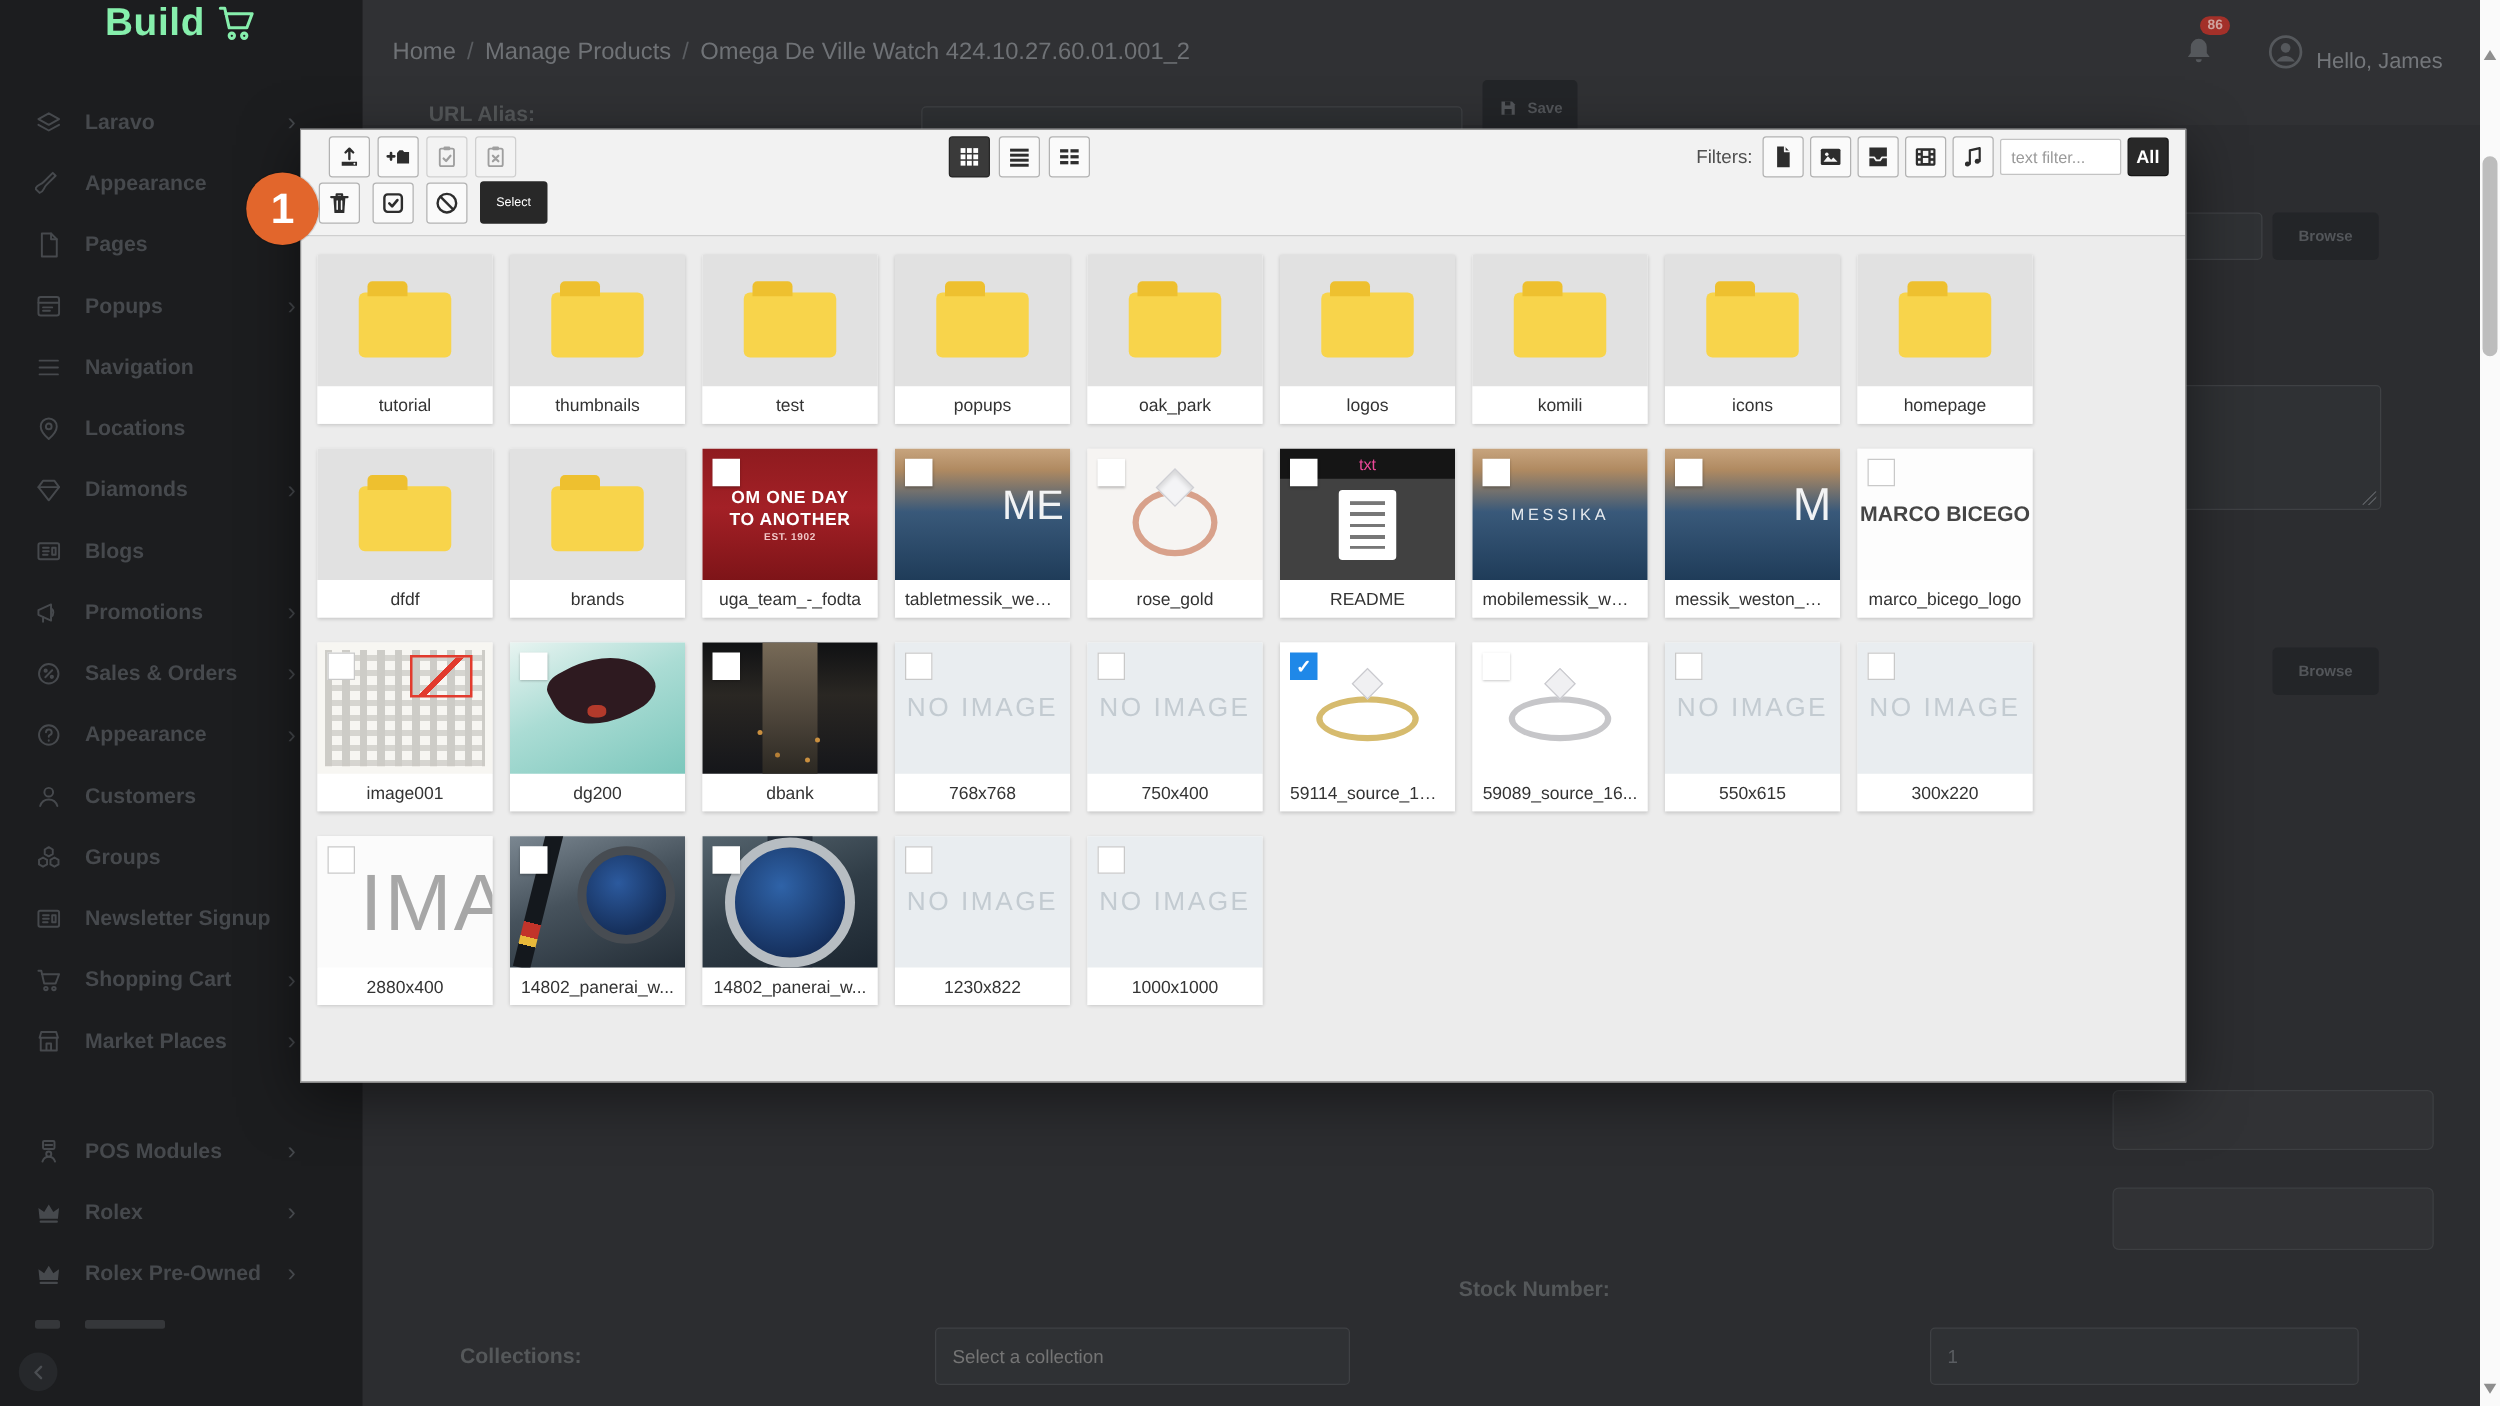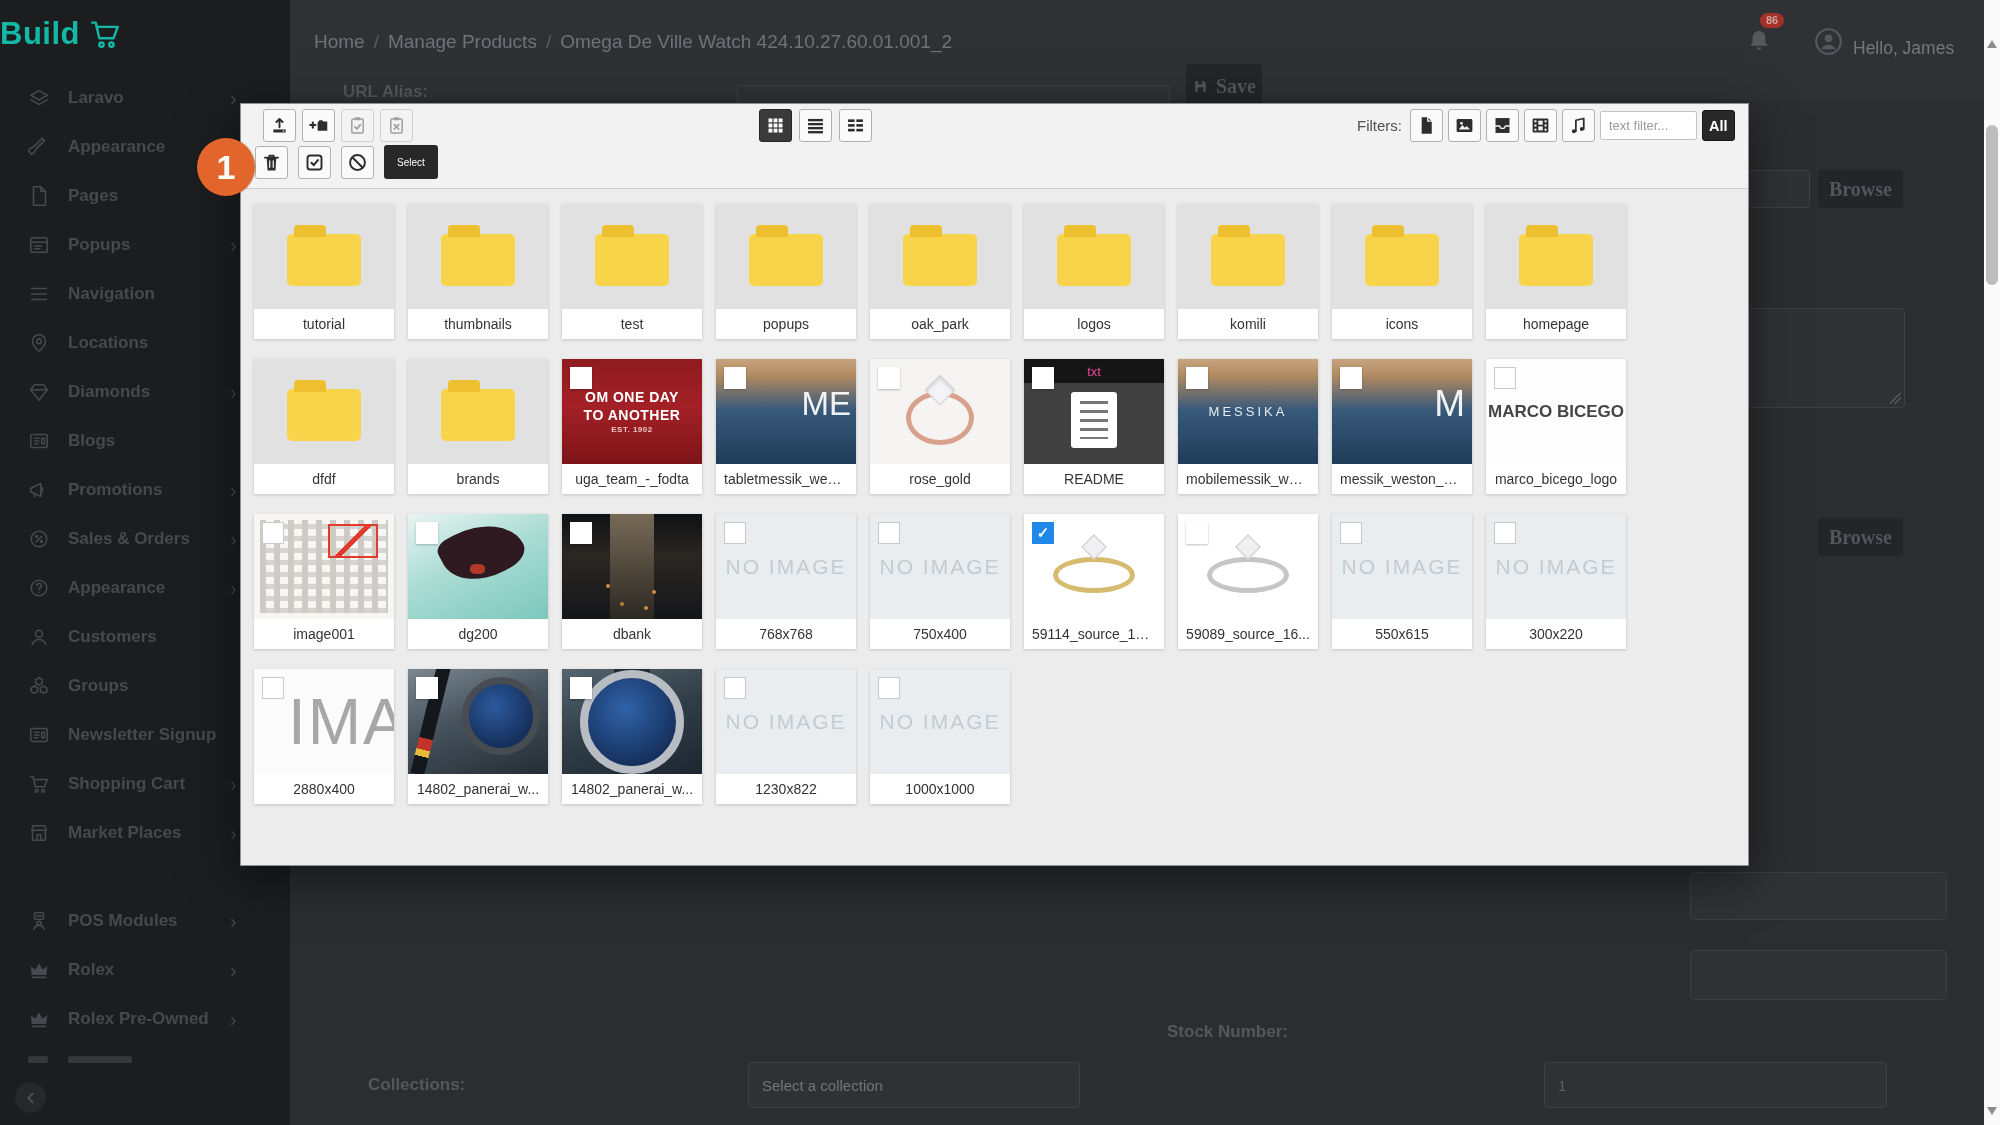--- a/index.html
+++ b/index.html
@@ -2,21 +2,21 @@
 <html><head>
 <meta charset="utf-8">
 <style>
   html,body{margin:0;padding:0;background:#111;}
   #stage{position:relative;width:2000px;height:1125px;overflow:hidden;
          font-family:"Liberation Sans",sans-serif;background:#2c2d30;}
   .ic{display:block;}
 
   
   #sidebar{position:absolute;left:0;top:0;width:290px;height:1125px;background:#1c1d1f;z-index:1;}
-  #logo{display:flex;align-items:center;justify-content:flex-start;gap:8px;padding-top:16px;color:#14b8a6;}
+  #logo{display:flex;align-items:center;justify-content:center;gap:8px;color:#86efac;}
   #logo .logo-text{font-size:31px;font-weight:800;letter-spacing:.5px;}
   #logo svg{width:34px;height:34px;}
   #sidebar-menu{position:absolute;top:73px;left:0;right:0;}
   .sb-item{position:relative;height:49px;display:flex;align-items:center;color:#46494d;cursor:pointer;}
   .sb-item:nth-child(17){margin-top:39px;}
   .sb-item svg{position:absolute;left:28px;width:22px;height:22px;}
   .sb-label{position:absolute;left:68px;font-size:17px;font-weight:600;white-space:nowrap;}
   .sb-chev{position:absolute;left:230px;font-size:20px;line-height:20px;color:#45484c;}
   .sb-partial{position:absolute;top:1052px;left:0;right:0;height:14px;overflow:hidden;}
   .sb-partial i{position:absolute;top:4px;height:7px;background:#35373a;border-radius:2px;}
@@ -34,21 +34,21 @@
   #bell-wrap{position:absolute;left:1455px;top:27px;width:28px;height:28px;color:#55585c;}
   #bell-badge{position:absolute;left:1470px;top:13px;background:#a33029;color:#cfa49f;font-size:11px;
               font-weight:700;padding:2px 6px;border-radius:9px;line-height:11px;}
   #avatar{position:absolute;left:1523px;top:26px;width:31px;height:31px;color:#55585c;}
   #greeting{position:absolute;left:1563px;top:38px;font-size:17.5px;color:#74777b;}
 
   .bg-label{position:absolute;font-size:17px;font-weight:600;color:#55585a;}
   .bg-input{position:absolute;background:#2f3134;border:1px solid #3f4144;border-radius:4px;
             color:#5a5d61;font-size:15px;padding:0 13px;font-family:"Liberation Sans",sans-serif;box-sizing:border-box;}
   .bg-btn{position:absolute;background:#232528;border:none;border-radius:4px;color:#53565a;
-          font-size:20px;font-weight:600;display:flex;align-items:center;justify-content:center;gap:7px;cursor:pointer;font-family:Liberation Serif, serif;}
+          font-size:12px;font-weight:600;display:flex;align-items:center;justify-content:center;gap:7px;cursor:pointer;}
   #url-alias-input{left:447px;top:85px;width:433px;height:44px;line-height:20px;padding-top:8px;}
   #save-btn{left:896px;top:64px;width:76px;height:44px;}
   #save-btn svg{width:17px;height:17px;}
   #browse-btn-1{left:1528px;top:170px;width:85px;height:38px;}
   #browse-input{left:1310px;top:170px;width:210px;height:38px;}
   #bg-textarea{position:absolute;left:1320px;top:308px;width:293px;height:98px;background:#2f3134;
                border:1px solid #3f4144;border-radius:4px;}
   #bg-textarea::after{content:"";position:absolute;right:3px;bottom:3px;width:11px;height:11px;
      background:linear-gradient(135deg,transparent 45%,#55585c 45% 52%,transparent 52% 68%,#55585c 68% 75%,transparent 75%);}
   #browse-btn-2{left:1528px;top:518px;width:85px;height:38px;}

